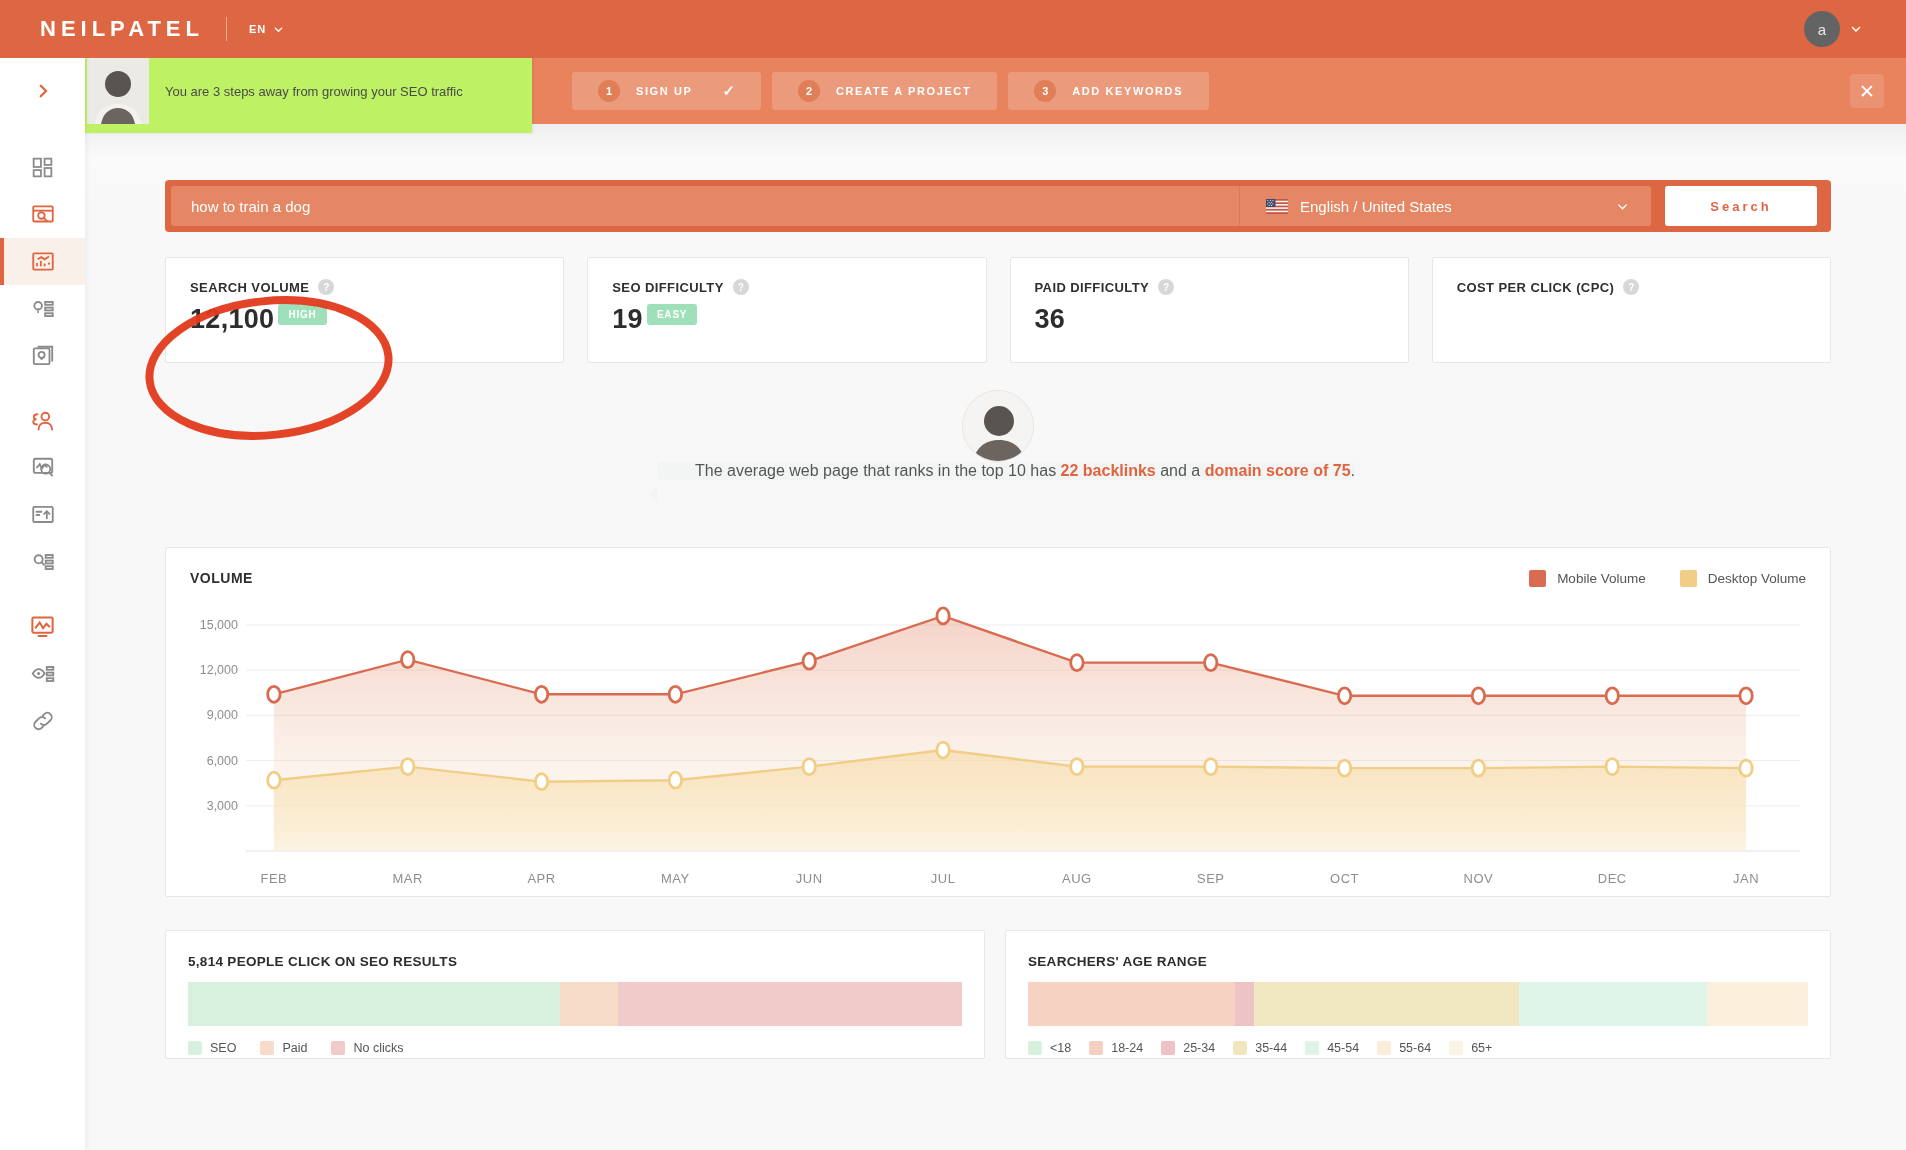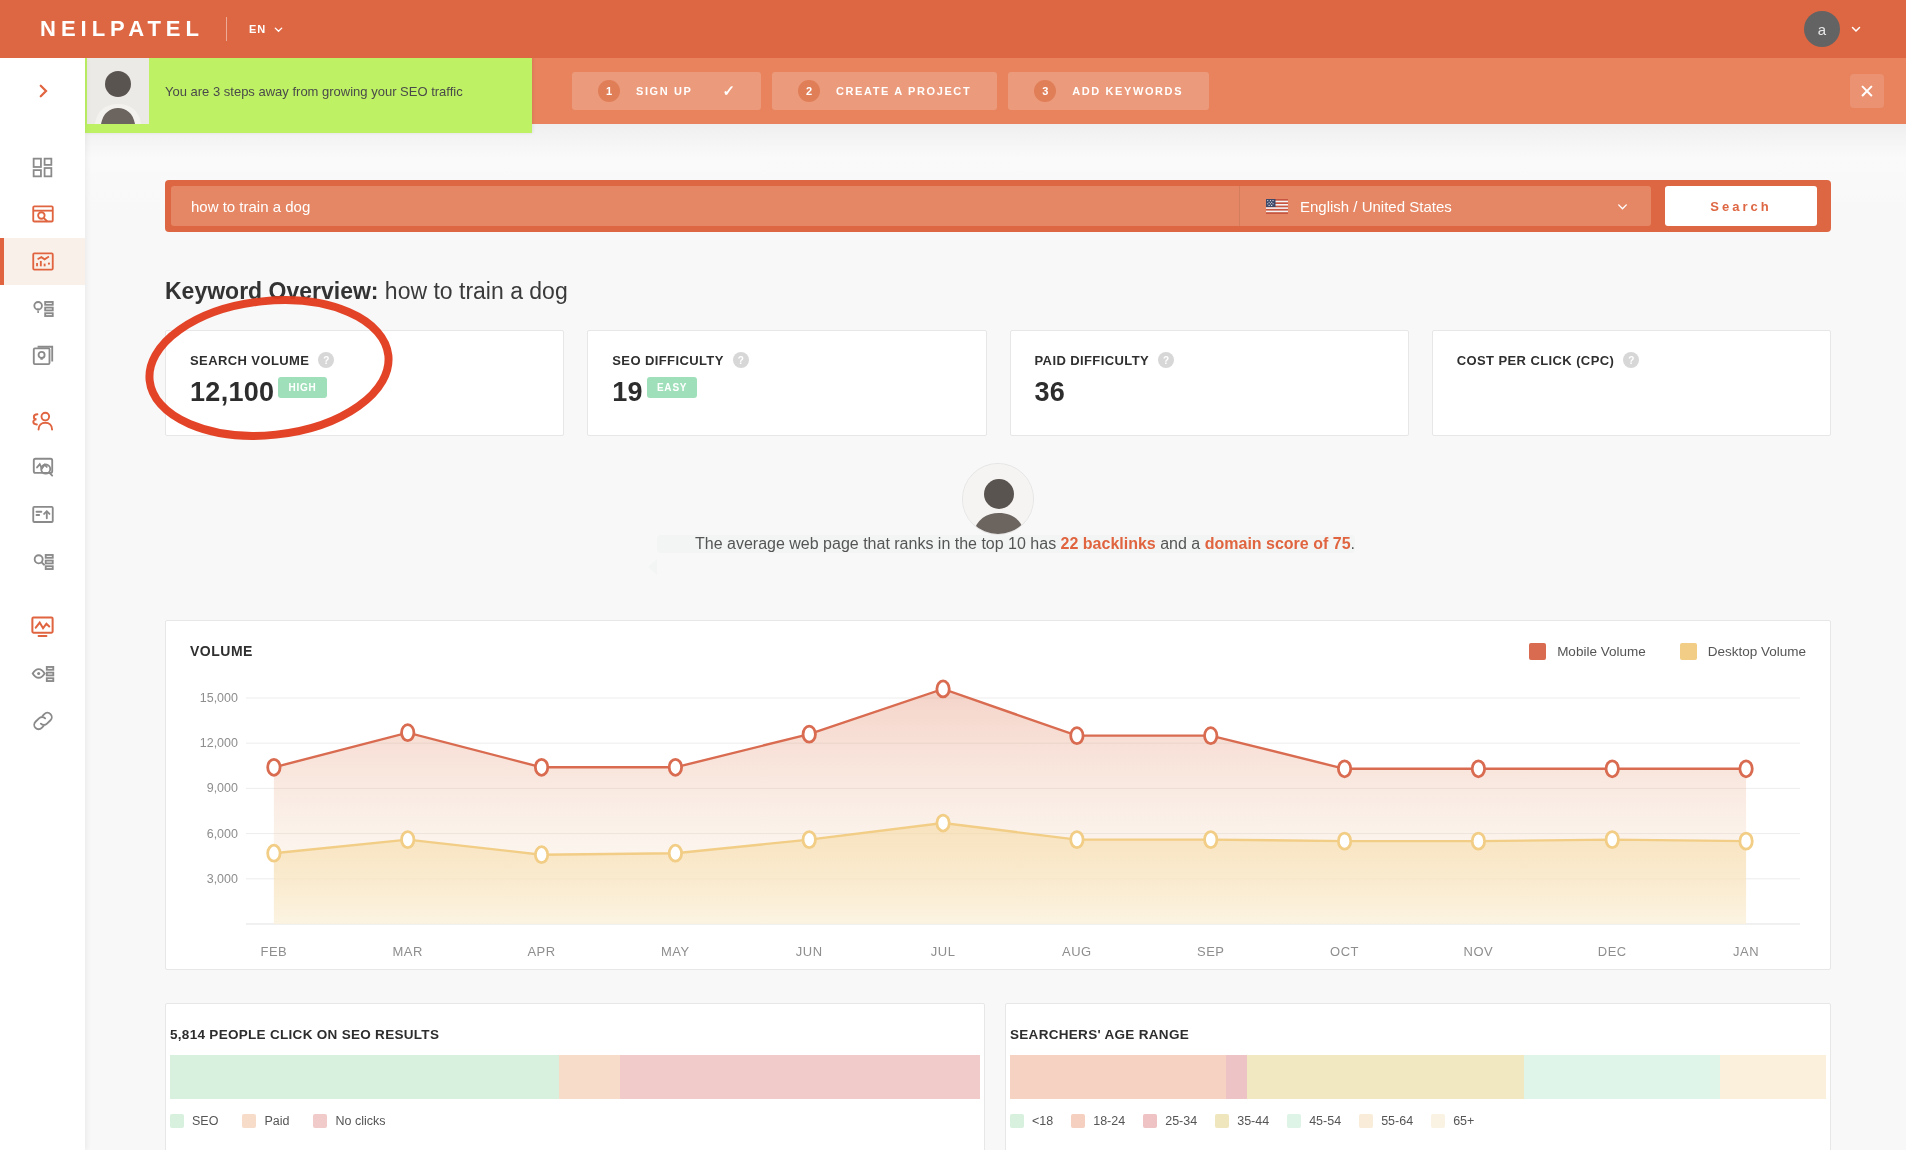--- a/index.html
+++ b/index.html
@@ -101,21 +101,21 @@
     height:350px; padding:22px 24px 0; }
   .chart-head { display:flex; align-items:flex-start; }
   .chart-title { font-size:14px; font-weight:800; color:#2f2f2f; letter-spacing:.5px; }
   .chart-legend { margin-left:auto; display:flex; align-items:center; gap:34px; }
   .cl-item { display:flex; align-items:center; gap:11px; font-size:13.5px; color:#555; }
   .cl-swatch { width:17px; height:17px; border-radius:2px; }
   .chart-svg { width:100%; height:300px; display:block; margin-top:2px; }
 
   
   .bottom-row { margin-top:33px; display:flex; gap:20px; }
-  .b-card { background:#fff; border:1px solid #e7e7e7; border-radius:2px; height:188px; padding:23px 4px; }
+  .b-card { background:#fff; border:1px solid #e7e7e7; border-radius:2px; height:129px; padding:23px 22px; }
   .b-card.clicks { width:820px; }
   .b-card.age { flex:1; }
   .b-title { font-size:13.5px; font-weight:800; color:#2d2d2d; letter-spacing:.3px; }
   .stackbar { margin-top:13px; height:44px; display:flex; overflow:hidden; }
   .stackbar > div { height:100%; }
   .b-legend { margin-top:15px; display:flex; align-items:center; }
   .b-legend .li { display:flex; align-items:center; gap:8px; font-size:12.5px; color:#555; margin-right:24px; }
   .b-legend .sq { width:14px; height:14px; border-radius:2px; }
 
   svg.icon { display:block; }
@@ -315,25 +315,20 @@
             </g>
           </svg>
         <span>English / United States</span>
         <svg class="icon chev" width="13" height="13" viewBox="0 0 24 24" fill="none" stroke="#fff" stroke-width="2.6" stroke-linecap="round">
             <polyline points="5,9 12,16 19,9"></polyline>
           </svg>
       </div>
       <button class="search-btn">Search</button>
     </div>
 
-    <div class="heading">
-      <b>Keyword Overview:</b>
-      <span> </span>
-      <span>how to train a dog</span>
-    </div>
 
     <div class="cards-row">
       <div class="m-card">
         <div class="m-label-row">
           <span class="m-label">SEARCH VOLUME</span>
           <span class="help-dot">?</span>
         </div>
         <div class="m-value-row">
           <span class="m-value">12,100</span>
           <span class="m-badge">HIGH</span>

